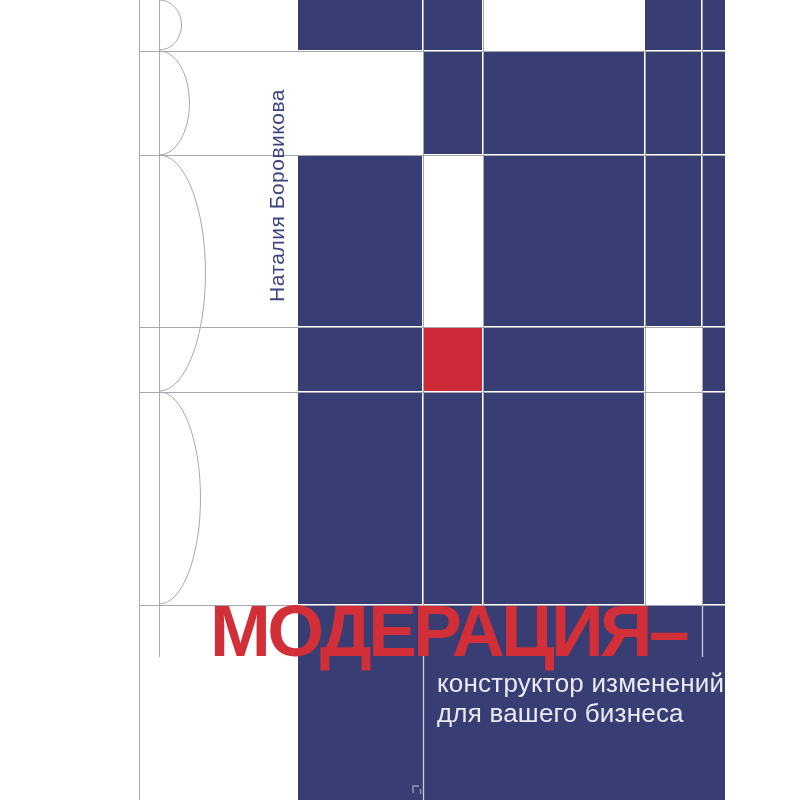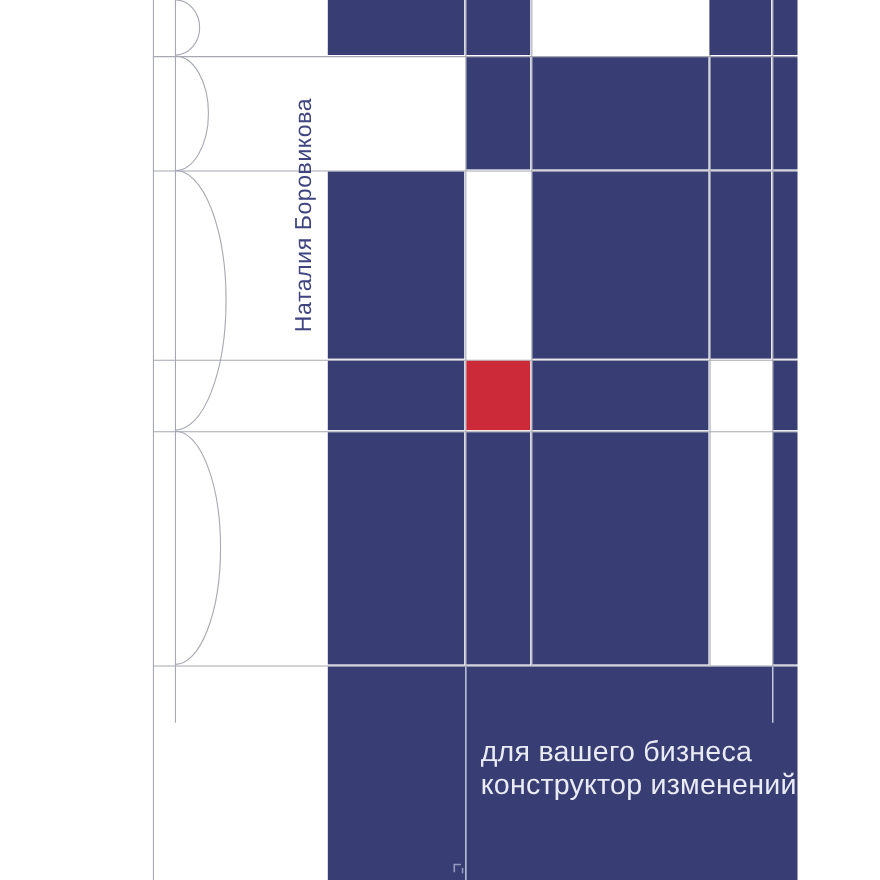--- a/index.html
+++ b/index.html
@@ -99,18 +99,19 @@
       <line x1="423.5" y1="606" x2="423.5" y2="800"></line>
       <line x1="702.5" y1="606" x2="702.5" y2="657"></line>
     </g>
     <g stroke="#aeb3d2" stroke-width="1.4" fill="none" opacity="0.8">
       <path d="M413 793 V786 H419"></path>
       <line x1="420.5" y1="789" x2="420.5" y2="794"></line>
     </g>
   </svg>
 
   <div class="author">Наталия Боровикова</div>
+  <div class="title">МОДЕРАЦИЯ–</div>
   <div class="subtitle">
+    <div>конструктор изменений</div>
     <div>для вашего бизнеса</div>
-    <div>конструктор изменений</div>
   </div>
 
 </div>
 
 </body></html>

